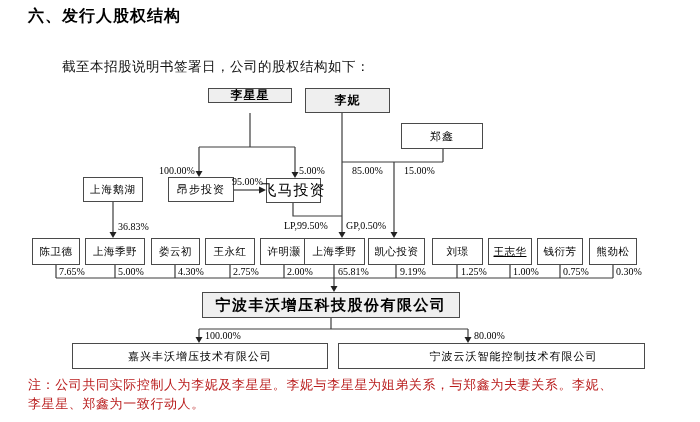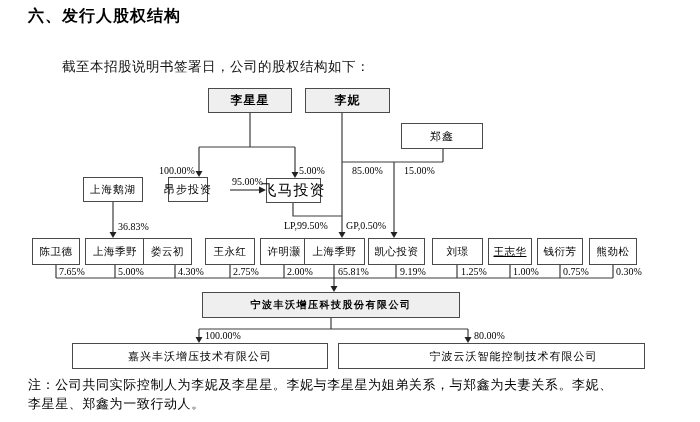--- a/index.html
+++ b/index.html
@@ -6,29 +6,29 @@
   .page{
     position:relative;width:700px;height:422px;background:#ffffff;
     font-family:"Liberation Serif","DejaVu Serif",serif;color:#111;overflow:hidden;
   }
   .abs{position:absolute;}
   .section-title{
     font-family:"Liberation Sans","DejaVu Sans",sans-serif;
     font-weight:bold;font-size:16px;letter-spacing:1px;color:#000;
   }
   .intro{font-size:13.5px;letter-spacing:0.5px;color:#111;margin-top:12px;}
-  .note{font-size:13px;letter-spacing:0.6px;color:#000000;line-height:19px;}
+  .note{font-size:13px;letter-spacing:0.6px;color:#b91c1c;line-height:19px;}
   .box{
     position:absolute;box-sizing:border-box;border:1.5px solid #4a4a4a;background:#ffffff;
     display:flex;align-items:center;justify-content:center;
     font-size:11px;letter-spacing:1px;color:#000;white-space:nowrap;z-index:2;
   }
   .box--gray{background:#efefef;}
   .box--bold{font-weight:bold;font-size:12px;}
-  .box--company{font-weight:bold;font-size:10px;letter-spacing:1.5px;}
+  .box--company{font-weight:bold;font-size:15px;letter-spacing:1.5px;}
   .box--sh{font-size:10.5px;letter-spacing:0.5px;}
   .pct{
     position:absolute;font-size:10px;letter-spacing:0;color:#000;white-space:nowrap;z-index:3;
     font-family:"Liberation Serif","DejaVu Serif",serif;
   }
   svg.connectors{position:absolute;left:0;top:0;z-index:1;}
 </style>
 </head>
 <body>
 
@@ -58,40 +58,40 @@
         <polygon points="259,186.5 259,193.5 266,190"></polygon>
         <polygon points="338.5,232 345.5,232 342,238"></polygon>
         <polygon points="390.5,232 397.5,232 394,238"></polygon>
         <polygon points="109.5,232 116.5,232 113,238"></polygon>
         <polygon points="330.5,286 337.5,286 334,292"></polygon>
         <polygon points="195.5,337 202.5,337 199,343"></polygon>
         <polygon points="464.5,337 471.5,337 468,343"></polygon>
       </g>
     </svg>
 
-    <div class="box box--gray box--bold" style="left:208px;top:88px;width:84px;height:25px;">李星星</div>
+    <div class="box box--gray box--bold" style="left:208px;top:88px;width:84px;height:15px;">李星星</div>
     <div class="box box--gray box--bold" style="left:305px;top:88px;width:85px;height:25px;">李妮</div>
     <div class="box" style="left:401px;top:123px;width:82px;height:26px;">郑鑫</div>
 
     <div class="box" style="left:83px;top:177px;width:60px;height:25px;font-size:10.5px;">上海鹅湖</div>
-    <div class="box" style="left:168px;top:177px;width:40px;height:25px;">昂步投资</div>
+    <div class="box" style="left:168px;top:177px;width:66px;height:25px;">昂步投资</div>
     <div class="box" style="left:266px;top:178px;width:55px;height:25px;font-size:15px;">飞马投资</div>
 
     <span class="pct" style="left:159px;top:165px;">100.00%</span>
     <span class="pct" style="left:299px;top:165px;">5.00%</span>
     <span class="pct" style="left:232px;top:176px;">95.00%</span>
     <span class="pct" style="left:352px;top:165px;">85.00%</span>
     <span class="pct" style="left:404px;top:165px;">15.00%</span>
     <span class="pct" style="left:118px;top:221px;">36.83%</span>
     <span class="pct" style="left:284px;top:220px;">LP,99.50%</span>
     <span class="pct" style="left:346px;top:220px;">GP,0.50%</span>
 
     <div class="box box--sh" style="left:32px;top:238px;width:48px;height:27px;">陈卫德</div>
     <div class="box box--sh" style="left:85px;top:238px;width:60px;height:27px;">上海季野</div>
-    <div class="box box--sh" style="left:143px;top:238px;width:49px;height:27px;">娄云初</div>
+    <div class="box box--sh" style="left:151px;top:238px;width:49px;height:27px;">娄云初</div>
     <div class="box box--sh" style="left:205px;top:238px;width:50px;height:27px;">王永红</div>
     <div class="box box--sh" style="left:260px;top:238px;width:48px;height:27px;">许明灏</div>
     <div class="box box--sh" style="left:304px;top:238px;width:61px;height:27px;">上海季野</div>
     <div class="box box--sh" style="left:368px;top:238px;width:57px;height:27px;">凯心投资</div>
     <div class="box box--sh" style="left:432px;top:238px;width:51px;height:27px;">刘璟</div>
     <div class="box box--sh" style="left:488px;top:238px;width:44px;height:27px;text-decoration:underline;">王志华</div>
     <div class="box box--sh" style="left:537px;top:238px;width:46px;height:27px;">钱衍芳</div>
     <div class="box box--sh" style="left:589px;top:238px;width:48px;height:27px;">熊劲松</div>
 
     <span class="pct" style="left:59px;top:266px;">7.65%</span>

